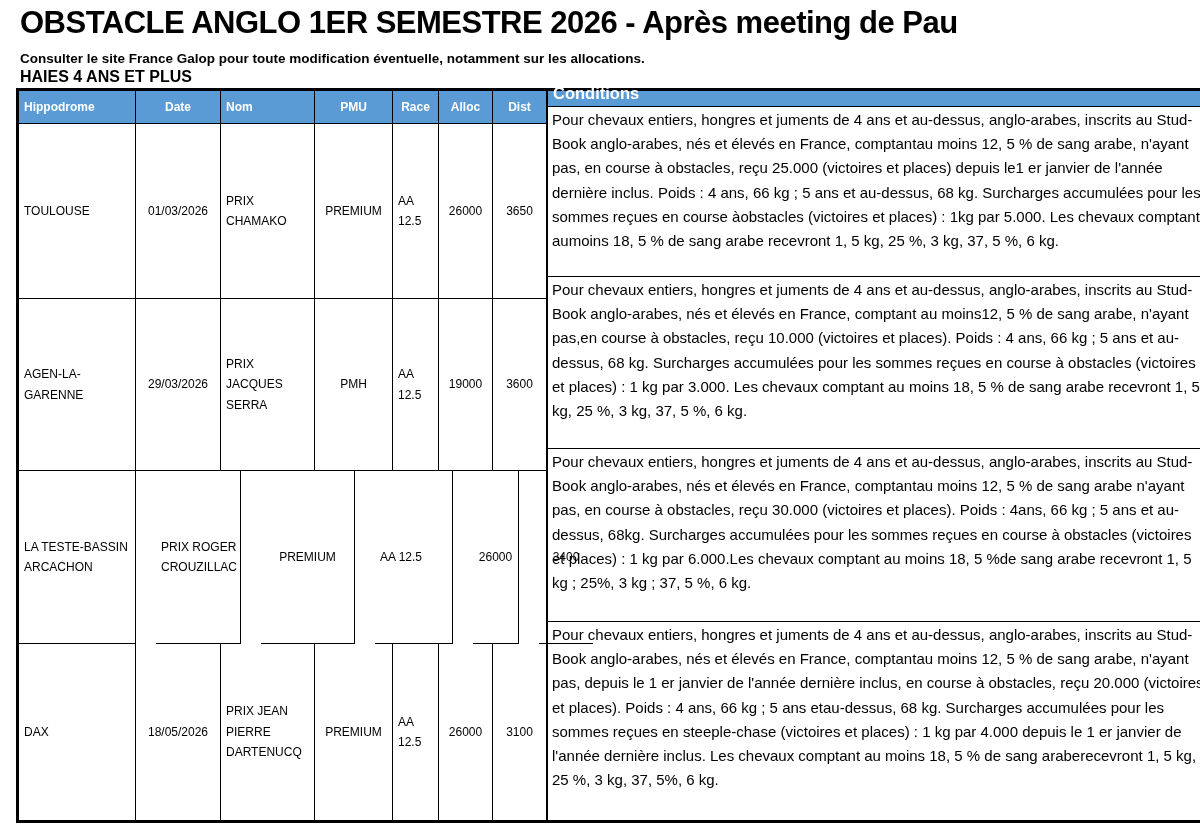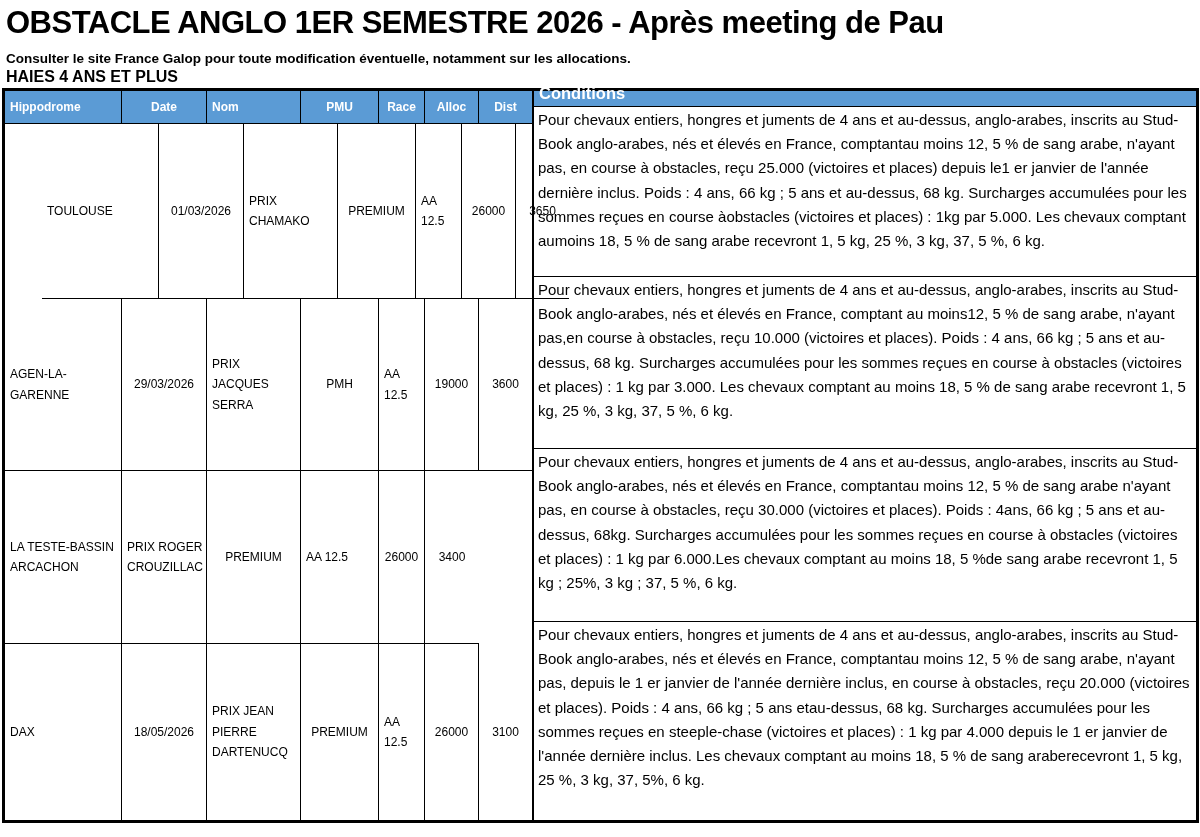--- a/index.html
+++ b/index.html
@@ -1,21 +1,21 @@
 <!DOCTYPE html>
 <html><head>
 <meta charset="utf-8">
 <style>
   * { box-sizing: border-box; margin: 0; padding: 0; }
   html,body { background:#fff; }
   body {
     width:1200px; height:837px; overflow:hidden;
     font-family:"Liberation Sans", sans-serif; color:#000;
   }
-  .doc { padding:3px 0 0 2px; }
+  .doc { padding:3px 0 0 16px; }
   .title {
     font-size:31px; font-weight:700; letter-spacing:-0.5px;
     line-height:40px; padding-left:4px; color:#000;
   }
   .notice {
     margin-top:8px; padding-left:4px;
     font-size:13.5px; font-weight:700; line-height:16px;
   }
   .section {
     padding-left:4px;
@@ -24,23 +24,23 @@
   
   .rtable {
     width:1197px; height:735px;
     border:3px solid #000;
     display:flex; flex-direction:row;
     background:#fff;
   }
   .lcols { width:527px; display:flex; flex-direction:column; }
   .lrow { display:grid; grid-template-columns:117px 85px 94px 78px 46px 54px 53px; }
   .lrow.head   { height:33px; }
-  .lrow.r1     { height:175px;margin-left:37px; }
+  .lrow.r1     { height:175px; }
   .lrow.r2     { height:172px; }
-  .lrow.r3     { height:173px; }
+  .lrow.r3     { height:173px;gap:20px; }
   .lrow.r4     { flex:1; }
   .lcell {
     border-right:1px solid #000;
     display:flex; align-items:center; justify-content:center;
     text-align:center; font-size:12px; line-height:1.7;
     overflow:hidden;
   }
   .lrow .lcell:last-child { border-right:none; }
   .lrow:not(.r4) .lcell { border-bottom:1px solid #000; }
   .lcell.al { justify-content:flex-start; text-align:left; padding-left:5px; padding-right:3px; }

